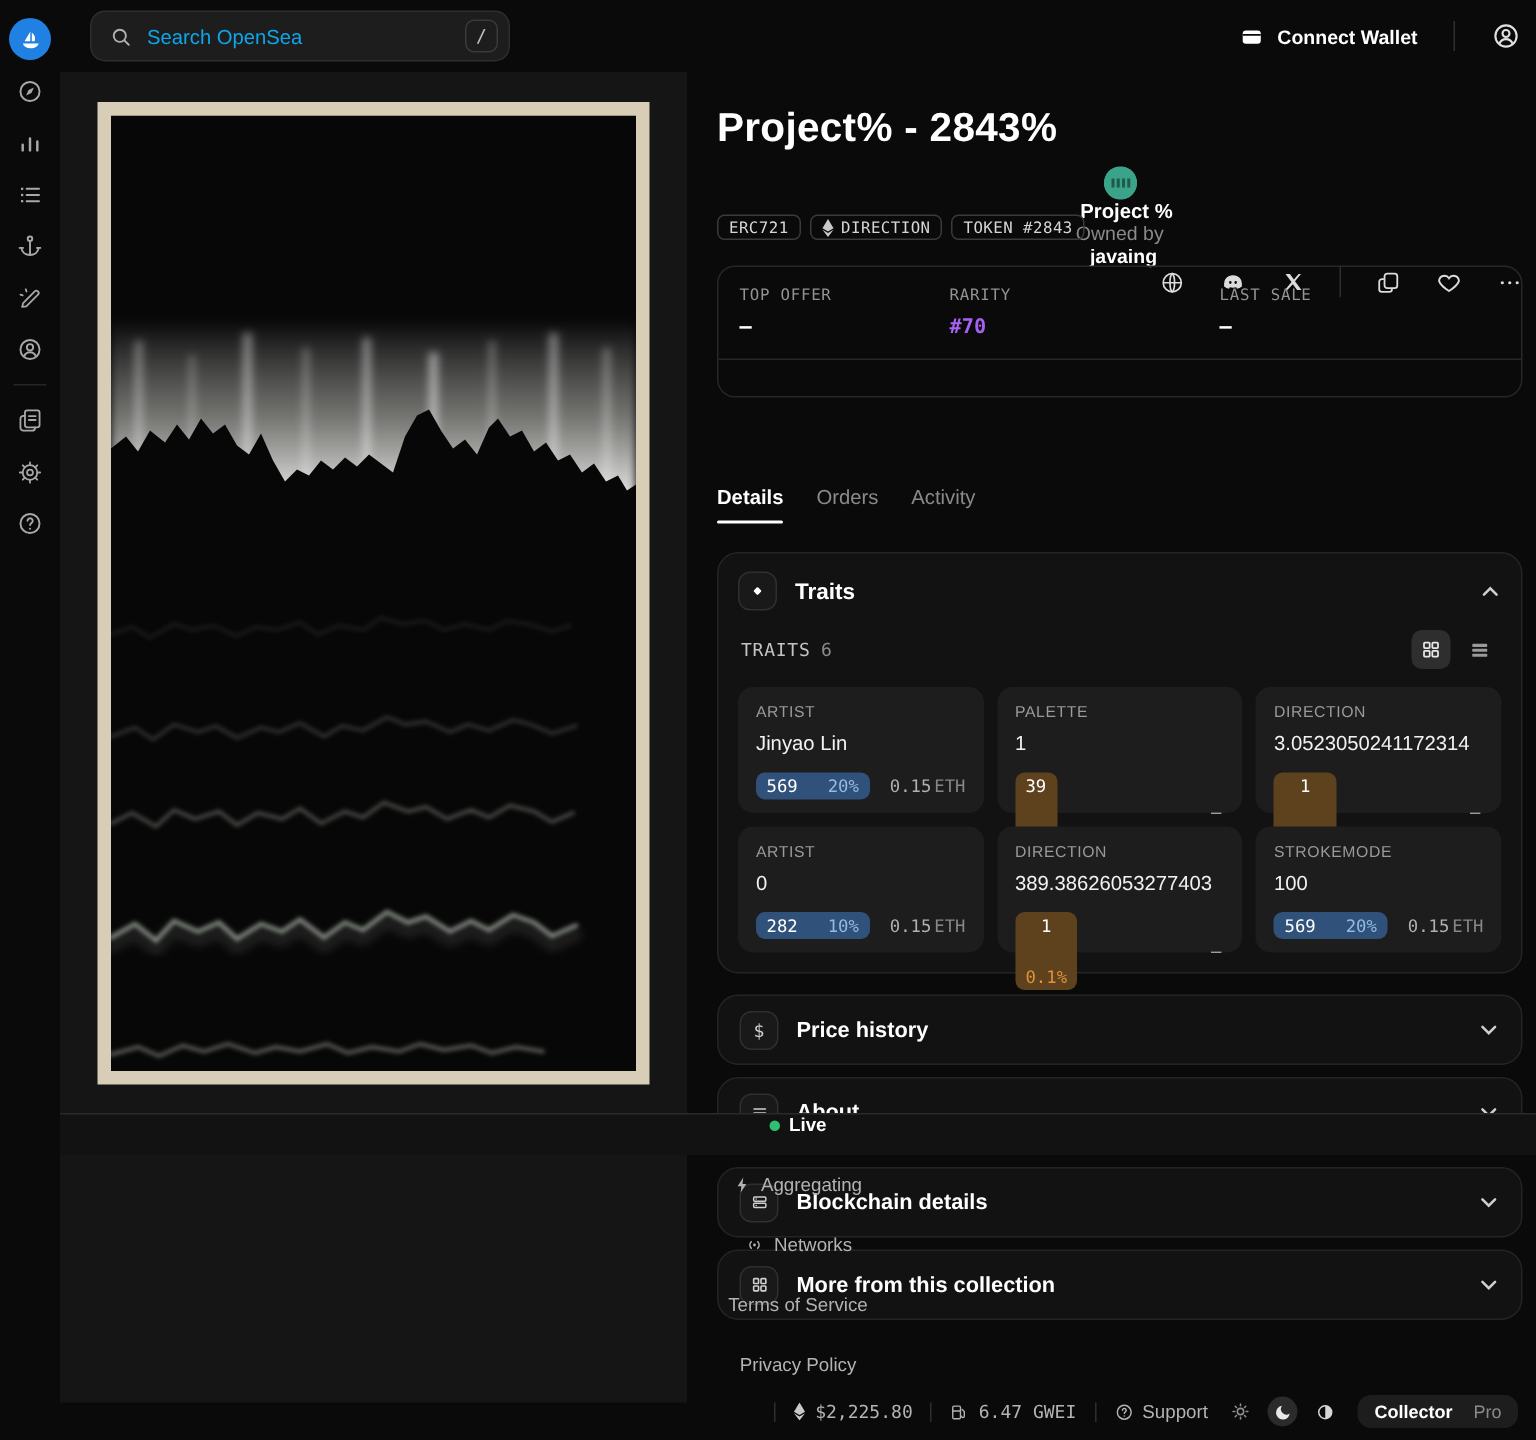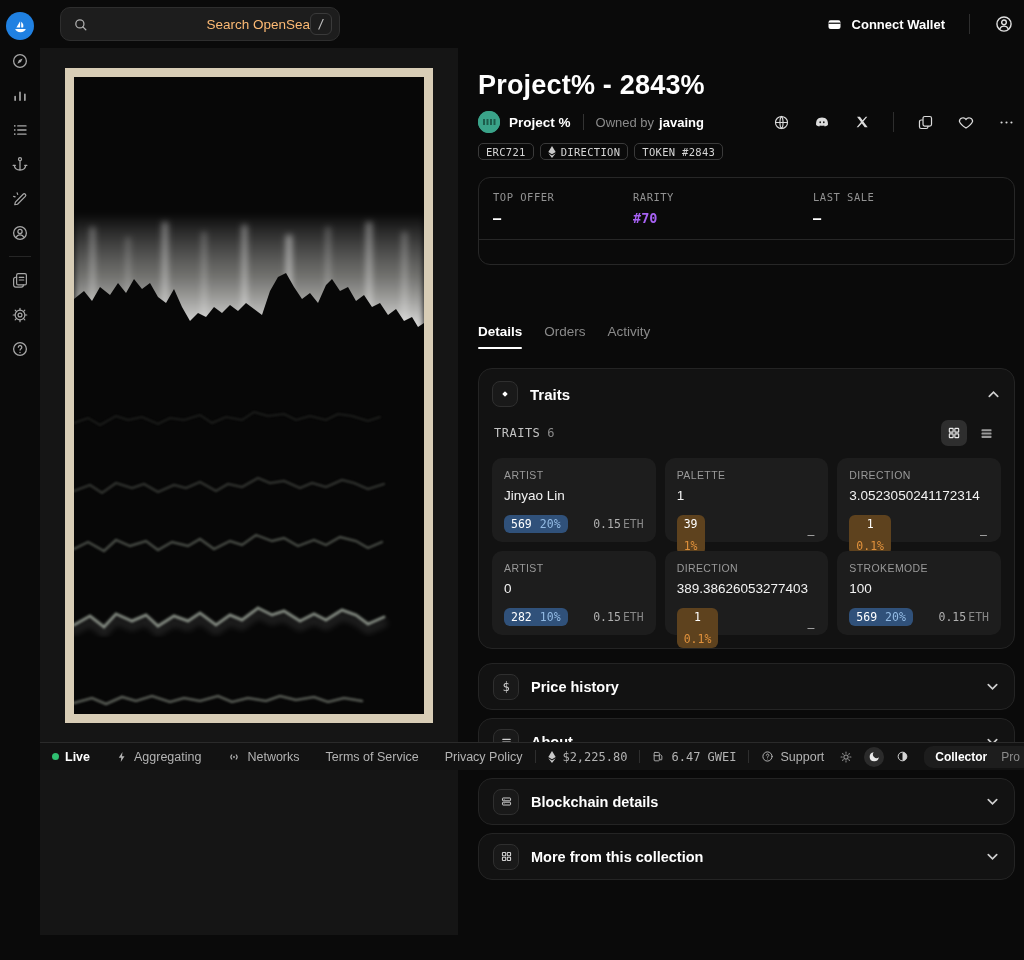--- a/index.html
+++ b/index.html
@@ -12,21 +12,21 @@
   .mono { font-family:"DejaVu Sans Mono", monospace; }
   svg.ic { display:block; }
 
   
   .topbar { position:absolute; left:40px; top:0; width:984px; height:48px; display:flex; align-items:center; }
   .searchbox {
     position:absolute; left:20px; top:7px; width:280px; height:34px;
     background:#1d1d1d; border:1px solid #2e2e2e; border-radius:10px;
     display:flex; align-items:center; padding:0 7px 0 12px; cursor:text;
   }
-  .searchbox .ph { flex:1; margin-left:28px; font-size:13.5px; color:#fdba74;text-align:right; }
+  .searchbox .ph { flex:1; margin-left:10px; font-size:13.5px; color:#0ea5e9; }
   .slash-key {
     width:22px; height:22px; border:1px solid #3a3a3a; border-radius:6px;
     display:flex; align-items:center; justify-content:center;
     font-size:12px; color:#c0c0c0;
   }
   .topbar-right { position:absolute; right:10px; top:0; height:48px; display:flex; align-items:center; gap:24px; }
   .connect-wallet { display:flex; align-items:center; gap:9px; font-size:13px; font-weight:700; color:#fff; cursor:pointer; }
   .vdiv-tall { width:1px; height:20px; background:#2e2e2e; }
 
   
@@ -40,21 +40,21 @@
 
   
   .left-panel { position:absolute; left:40px; top:48px; width:418px; height:887px; background:#151515; }
   .artwork { position:absolute; left:25px; top:20px; width:368px; height:655px; background:#d8cdb6; padding:9px; cursor:pointer; }
   .artwork svg { display:block; }
 
   
   .right { position:absolute; left:478px; top:0; width:537px; height:960px; }
   .page-title { position:absolute; top:70px; left:0; font-size:27px; font-weight:700; letter-spacing:.2px; }
 
-  .meta-row { position:absolute; top:111px; left:0; width:537px; height:22px; display:flex; align-items:center; }
+  .meta-row { position:absolute; top:111px; left:0; width:537px; height:22px; display:flex; align-items:center;flex-direction:column; }
   .avatar { width:22px; height:22px; border-radius:50%; background:#3aa389; overflow:hidden; flex:0 0 auto; cursor:pointer; }
   .coll-name { margin-left:9px; font-size:13.5px; font-weight:700; cursor:pointer; }
   .meta-div { width:1px; height:16px; background:#333; margin:0 12px; }
   .owned-by { font-size:13px; color:#8a8a8a; }
   .owner { font-size:13px; font-weight:700; color:#fff; margin-left:5px; cursor:pointer; }
   .title-icons { margin-left:auto; display:flex; align-items:center; gap:23px; }
   .title-icons .tic { cursor:pointer; }
 
   .tags-row { position:absolute; top:143px; left:0; display:flex; gap:6px; }
   .tag {
@@ -103,38 +103,38 @@
   .vt { width:26px; height:26px; border-radius:7px; display:flex; align-items:center; justify-content:center; cursor:pointer; }
   .vt.active { background:#2e2e2e; }
 
   .traits-grid { margin-top:12px; display:grid; grid-template-columns:repeat(3,1fr); gap:9px; }
   .trait-card { background:#1d1d1d; border-radius:10px; padding:11px 12px 12px; height:84px; cursor:pointer; }
   .trait-type { font-size:10.5px; color:#9a9a9a; letter-spacing:.4px; white-space:nowrap; }
   .trait-value { margin-top:7px; font-size:13.5px; color:#f2f2f2; white-space:nowrap; overflow:hidden; }
   .trait-foot { margin-top:12px; display:flex; align-items:center; justify-content:space-between; }
   .trait-badge {
     border-radius:6px; padding:2px 7px; font-family:"DejaVu Sans Mono",monospace; font-size:11.5px;
-    display:inline-flex; gap:8px; align-items:center;
+    display:inline-flex; gap:20px; align-items:center;
   }
   .trait-badge .count { color:#fff; }
   .trait-badge[data-variant="blue"] { background:#30517a; }
   .trait-badge[data-variant="blue"] .pct { color:#93bbe4; }
   .trait-badge[data-variant="orange"] { background:#5e421e;flex-direction:column; }
   .trait-badge[data-variant="orange"] .pct { color:#e0913c; }
   .trait-price { font-family:"DejaVu Sans Mono",monospace; font-size:11.5px; color:#b0b0b0; }
   .trait-price .unit { color:#878787; margin-left:2px; }
 
   .row-price { top:663px; } .row-about { top:718px; } .row-chain { top:778px; } .row-more { top:833px; }
   .dollar-glyph { font-family:"DejaVu Sans Mono",monospace; font-size:12px; color:#d0d0d0; }
 
   
   .footer {
     position:absolute; left:40px; top:742px; width:984px; height:28px; z-index:30;
     background:#121212; border-top:1px solid #2a2a2a;
-    display:flex; align-items:center; padding:0 12px; gap:13px; font-size:12.5px; color:#b3b3b3;
+    display:flex; align-items:center; padding:0 12px; gap:13px; font-size:12.5px; color:#b3b3b3;flex-direction:column;
   }
   .f-item { display:flex; align-items:center; gap:6px; white-space:nowrap; cursor:pointer; }
   .f-live { color:#fff; font-weight:600; }
   .dot { width:7px; height:7px; border-radius:50%; background:#2fbf71; }
   .fdiv { width:1px; height:13px; background:#2e2e2e; }
   .f-right { margin-left:auto; display:flex; align-items:center; gap:12px; }
   .f-mono { font-family:"DejaVu Sans Mono",monospace; font-size:12px; }
   .theme-group { display:flex; align-items:center; gap:8px; }
   .theme-btn { width:20px; height:20px; border-radius:50%; display:flex; align-items:center; justify-content:center; cursor:pointer; }
   .theme-btn.sel { background:#2b2b2b; }

